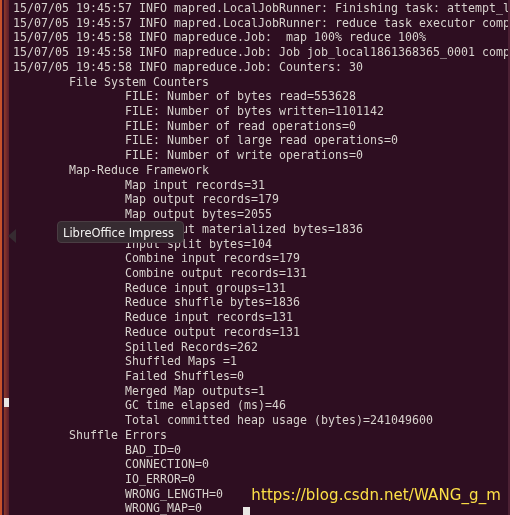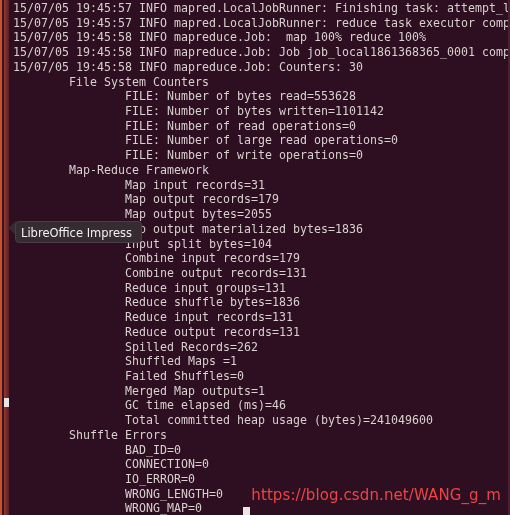--- a/index.html
+++ b/index.html
@@ -74,22 +74,23 @@
     z-index: 6;
   }
 
   
   #tooltip {
     position: absolute;
     left: 8px;
     top: 221px;
     height: 22px;
     display: flex;
-    align-items: flex-start;
+    align-items: flex-end;
     z-index: 20;
+    gap: 42px;
   }
   #tooltip .arrow {
     width: 0; height: 0;
     border-top: 7px solid transparent;
     border-bottom: 7px solid transparent;
     border-right: 8px solid #362b31;
     margin-right: -1px;
   }
   #tooltip .bubble {
     background: #362b31;
@@ -105,21 +106,21 @@
     white-space: nowrap;
   }
 
   
   #watermark {
     position: absolute;
     right: 9px;
     bottom: 11px;
     font-family: "DejaVu Sans", "Liberation Sans", sans-serif;
     font-size: 15px;
-    color: #ef4444;
+    color: #fde047;
     letter-spacing: 0.1px;
     z-index: 15;
   }
 
   
   #right-edge {
     position: absolute;
     right: 0; top: 0;
     width: 2px; height: 515px;
     background: #4b2033;

